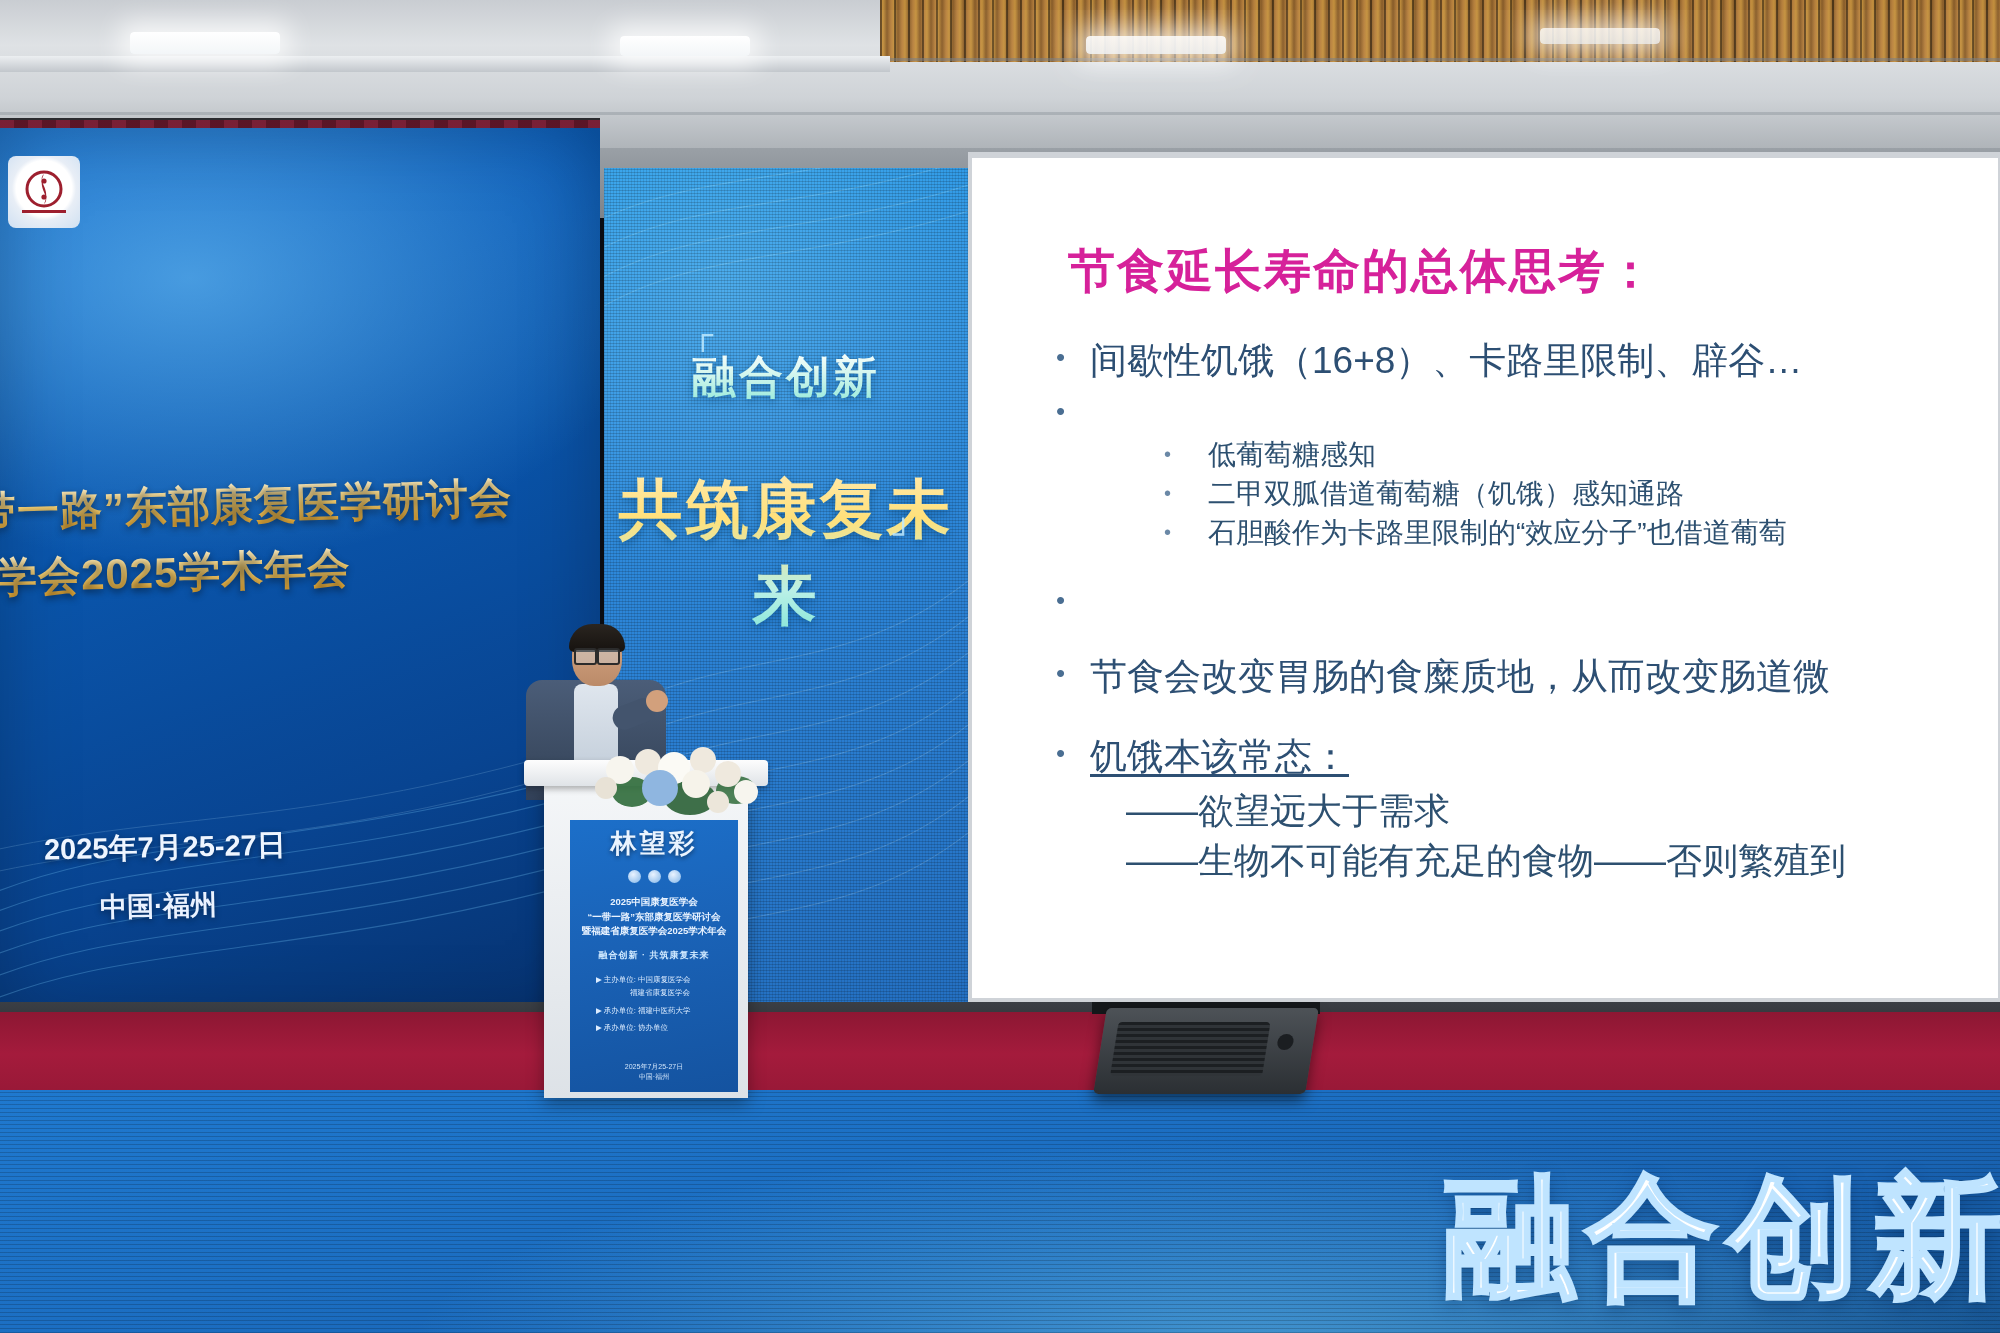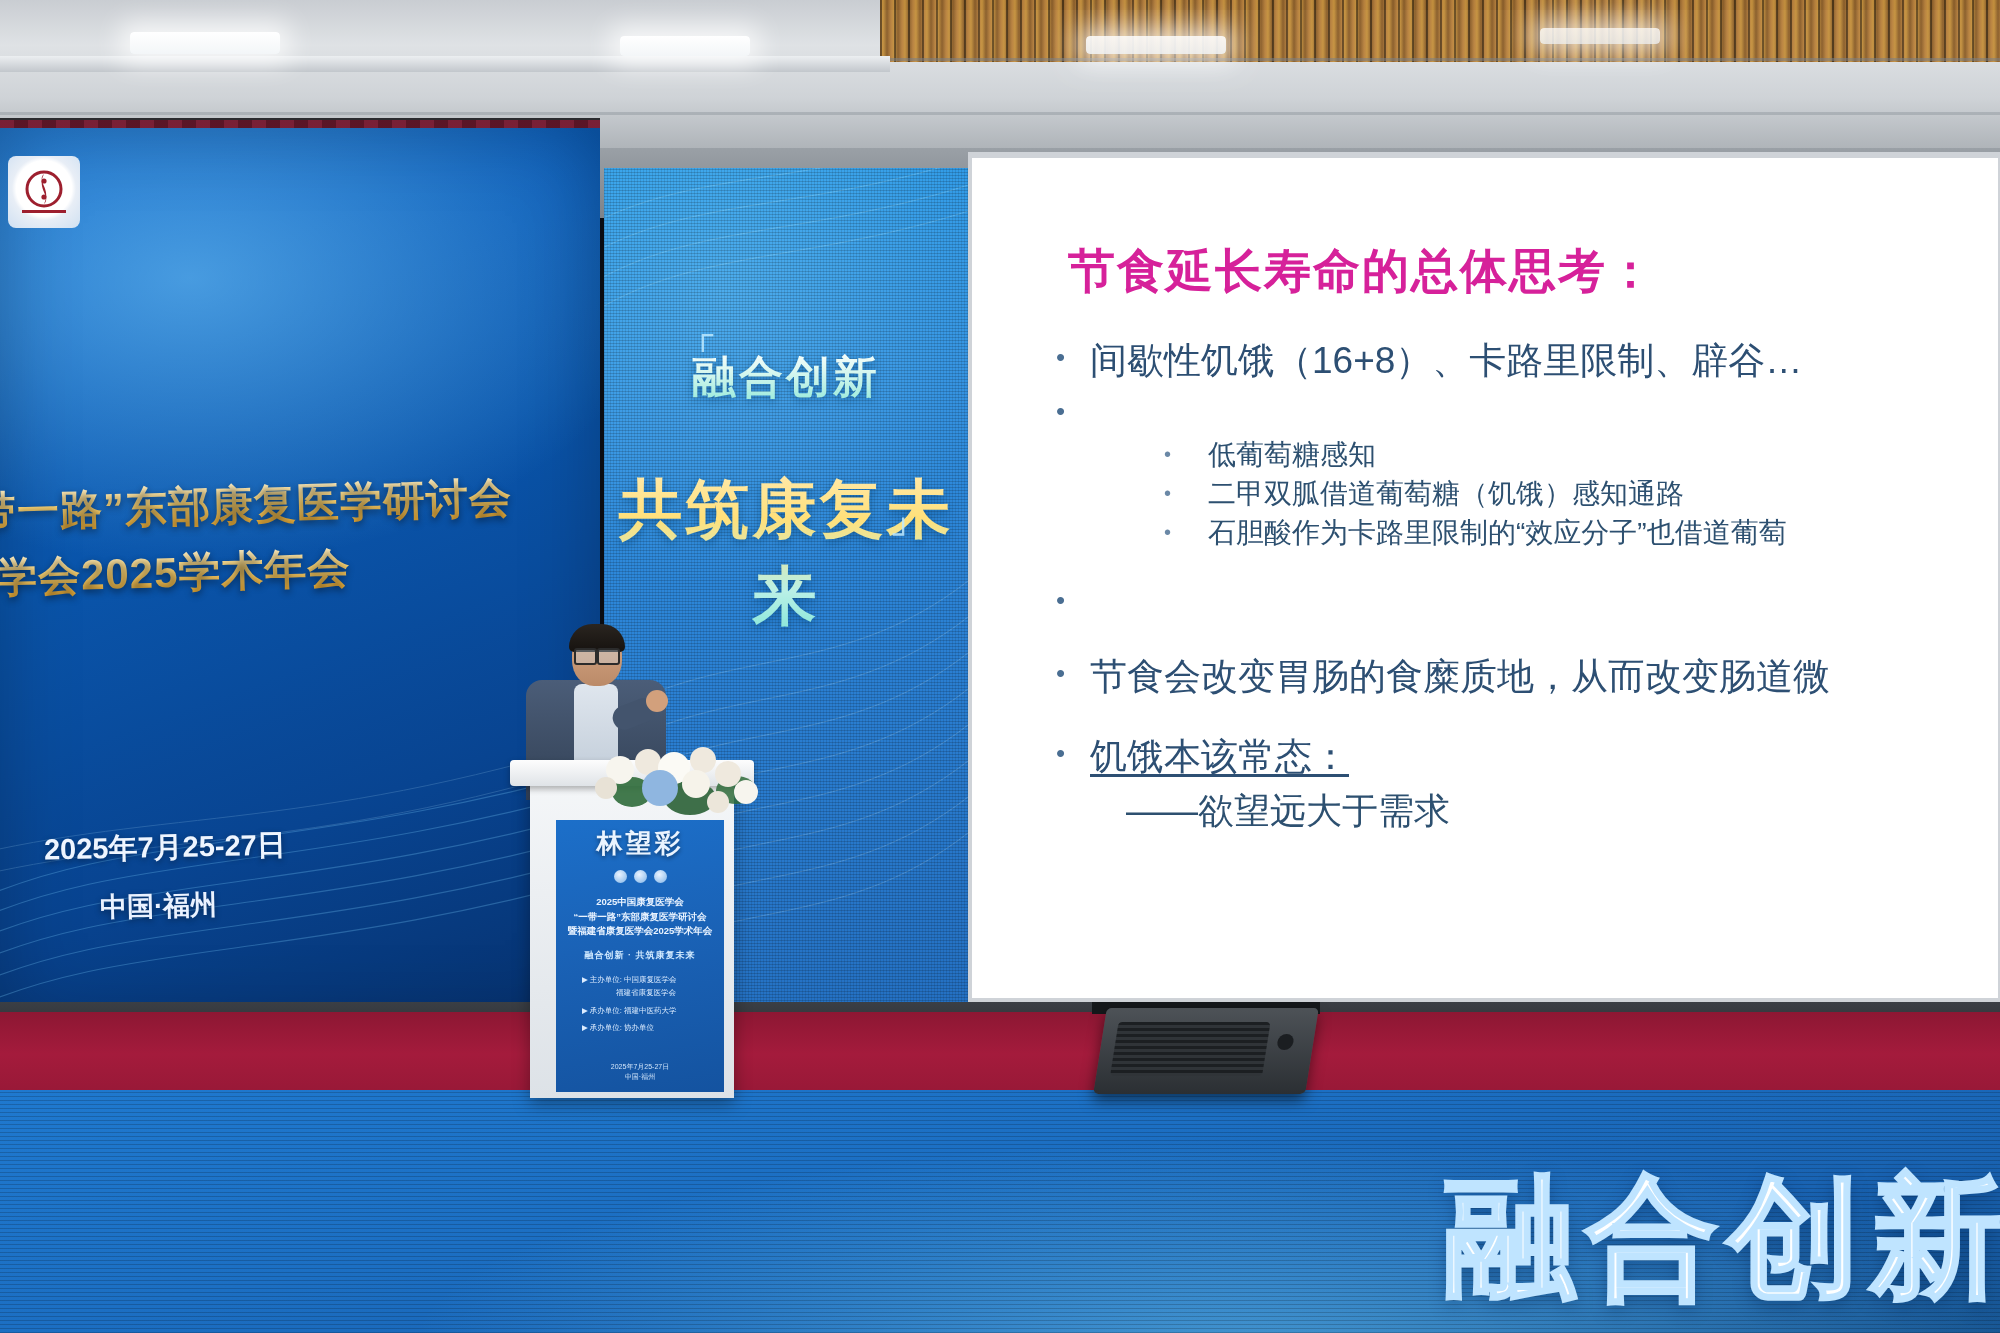--- a/index.html
+++ b/index.html
@@ -109,21 +109,21 @@
       radial-gradient(1200px 300px at 1250px 260px, rgba(120,215,255,.45), rgba(0,0,0,0) 70%),
       linear-gradient(170deg,#1f79cf 0%,#1c6fc3 40%,#1963b2 70%,#14518f 100%);
     overflow:hidden;}
   .led-floor:after{content:"";position:absolute;inset:0;
     background:repeating-linear-gradient(0deg,rgba(0,0,0,.18) 0 1px,rgba(255,255,255,0) 1px 4px);}
   .floor-text{position:absolute;right:-12px;top:1150px;z-index:4;
     font-size:132px;font-weight:800;letter-spacing:10px;color:#ffffff;
     -webkit-text-stroke:3px #bfe4ff;text-shadow:0 6px 18px rgba(0,40,90,.45);}
 
   
-  .podium{position:absolute;left:522px;top:760px;width:220px;height:338px;z-index:6;}
+  .podium{position:absolute;left:536px;top:760px;width:220px;height:338px;z-index:6;}
   .podium-top{position:absolute;left:-12px;top:0;width:244px;height:26px;
     background:linear-gradient(180deg,#fdfdfd,#dfe3e7);border-radius:4px;
     box-shadow:0 3px 6px rgba(0,0,0,.3);}
   .podium-body{position:absolute;left:8px;top:24px;width:204px;height:314px;
     background:linear-gradient(180deg,#f4f6f8,#dde2e7);
     box-shadow:0 6px 16px rgba(0,0,0,.35);}
   .podium-panel{position:absolute;left:26px;top:36px;width:168px;height:272px;
     background:linear-gradient(170deg,#1c6fc9 0%,#1a62b6 45%,#1453a0 100%);
     overflow:hidden;text-align:center;color:#fff;}
   .pp-name{margin-top:6px;font-size:26px;font-weight:800;letter-spacing:3px;
@@ -284,20 +284,21 @@
       </div>
 
       <div class="gap"></div>
 
       <div class="b1">
         <span class="dot">•</span>
         <span class="ul">饥饿本该常态：</span>
       </div>
 
       <div class="dash">——欲望远大于需求</div>
+      <div class="dash">——生物不可能有充足的食物——否则繁殖到</div>
 
     </div>
   </div>
 
   <div class="floor-wall"></div>
   <div class="carpet"></div>
   <div class="carpet-edge"></div>
   <div class="led-floor">
     
   </div>

